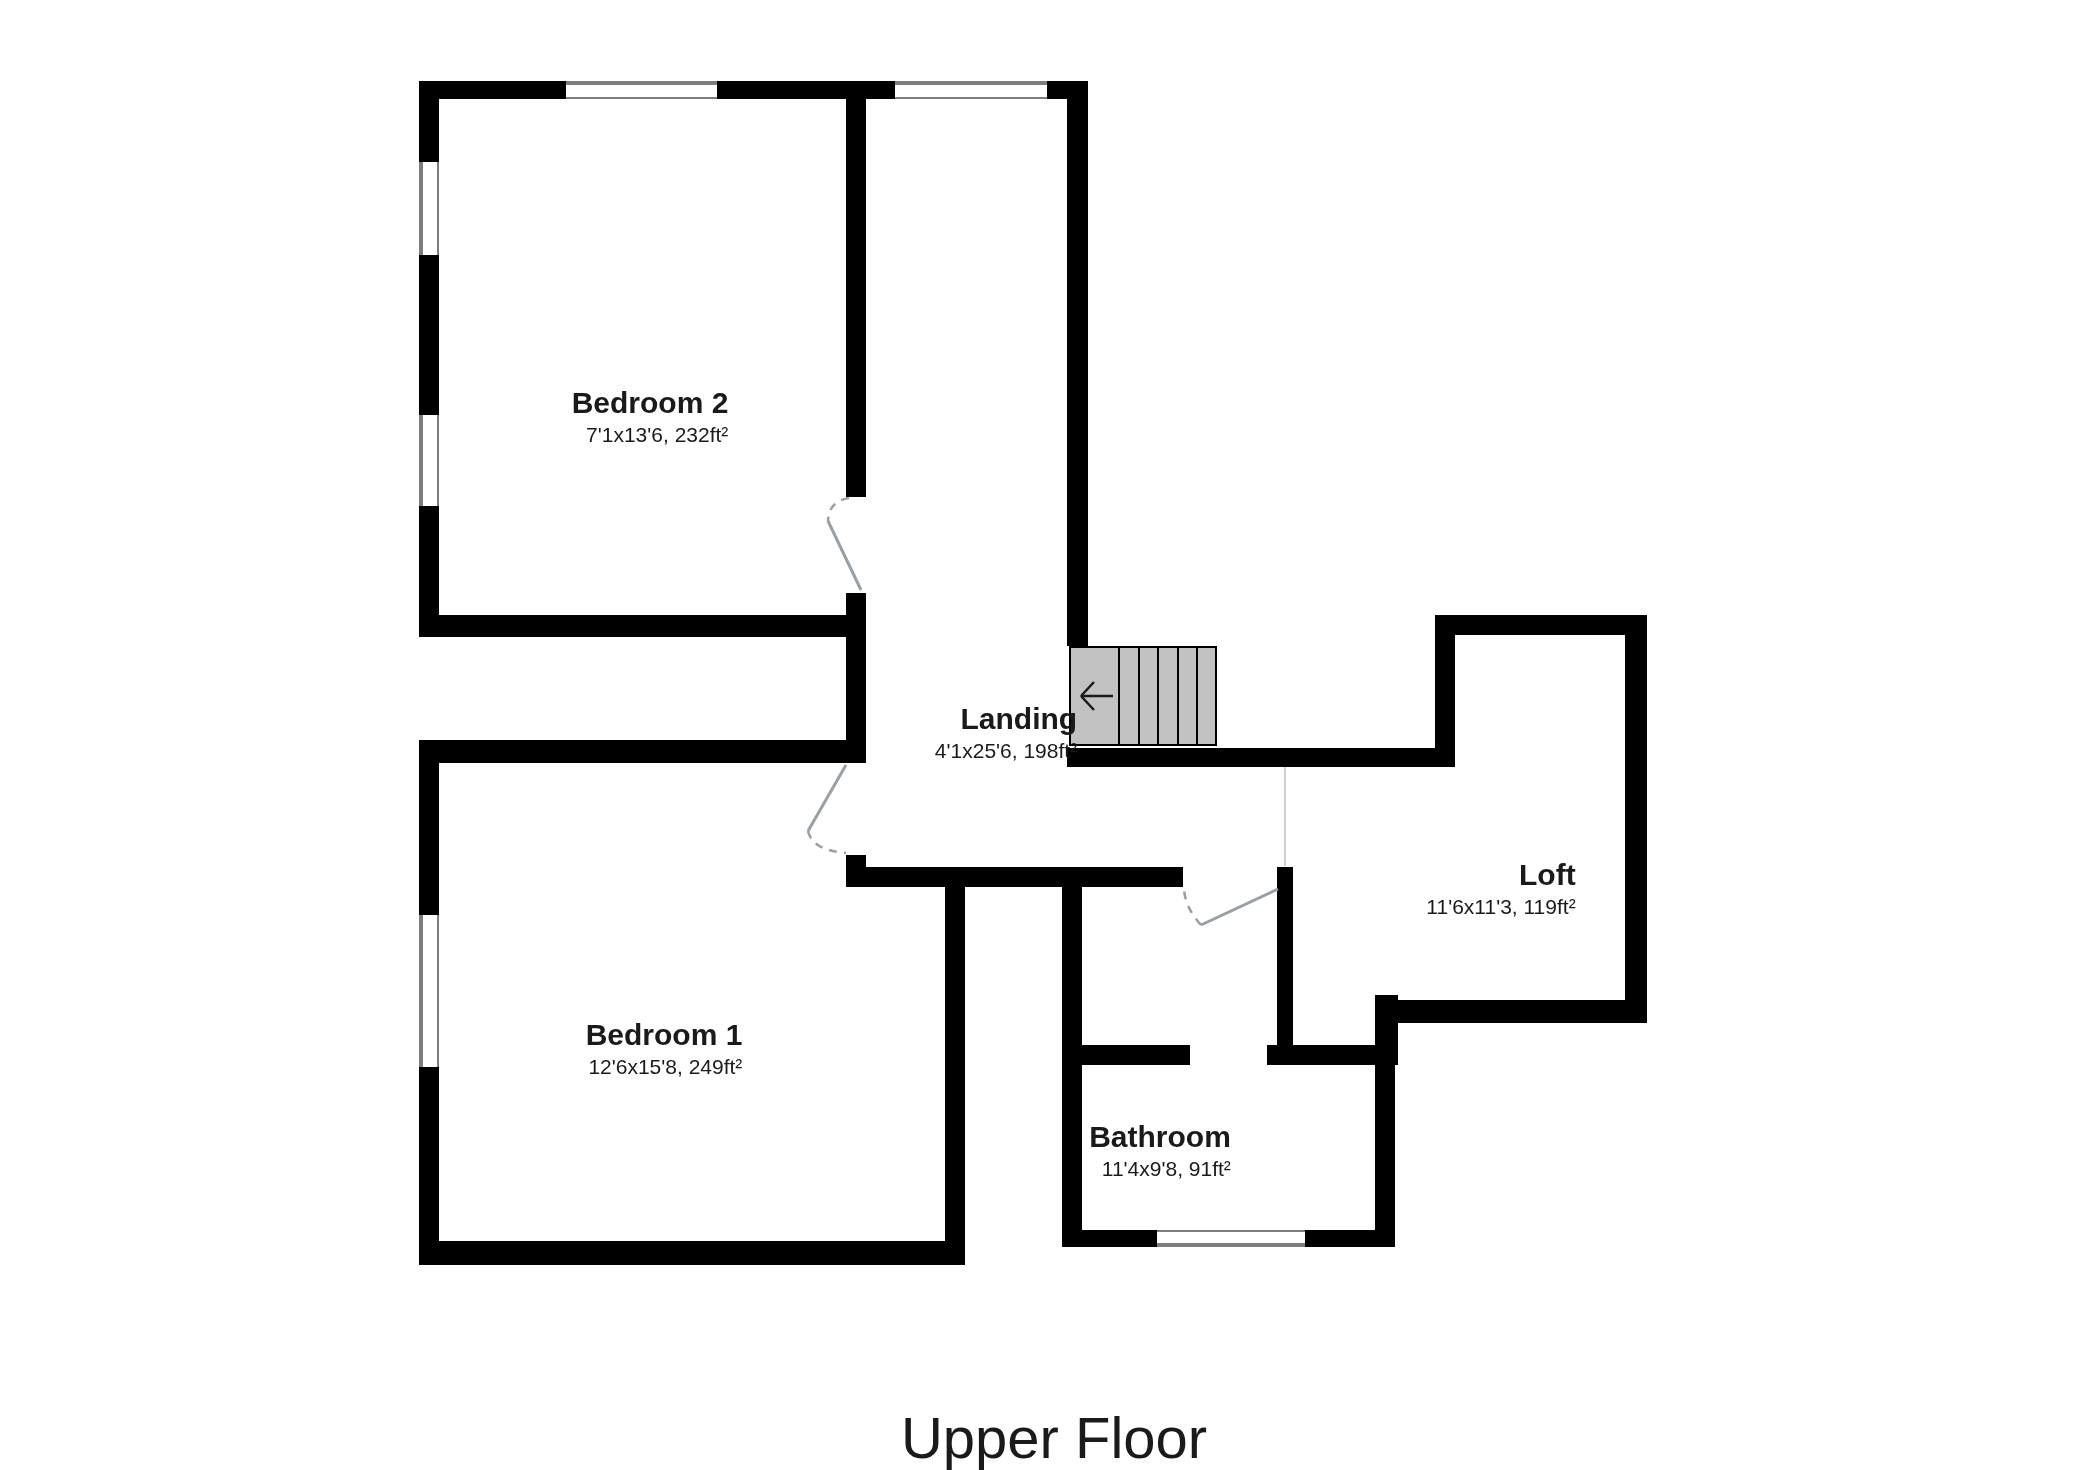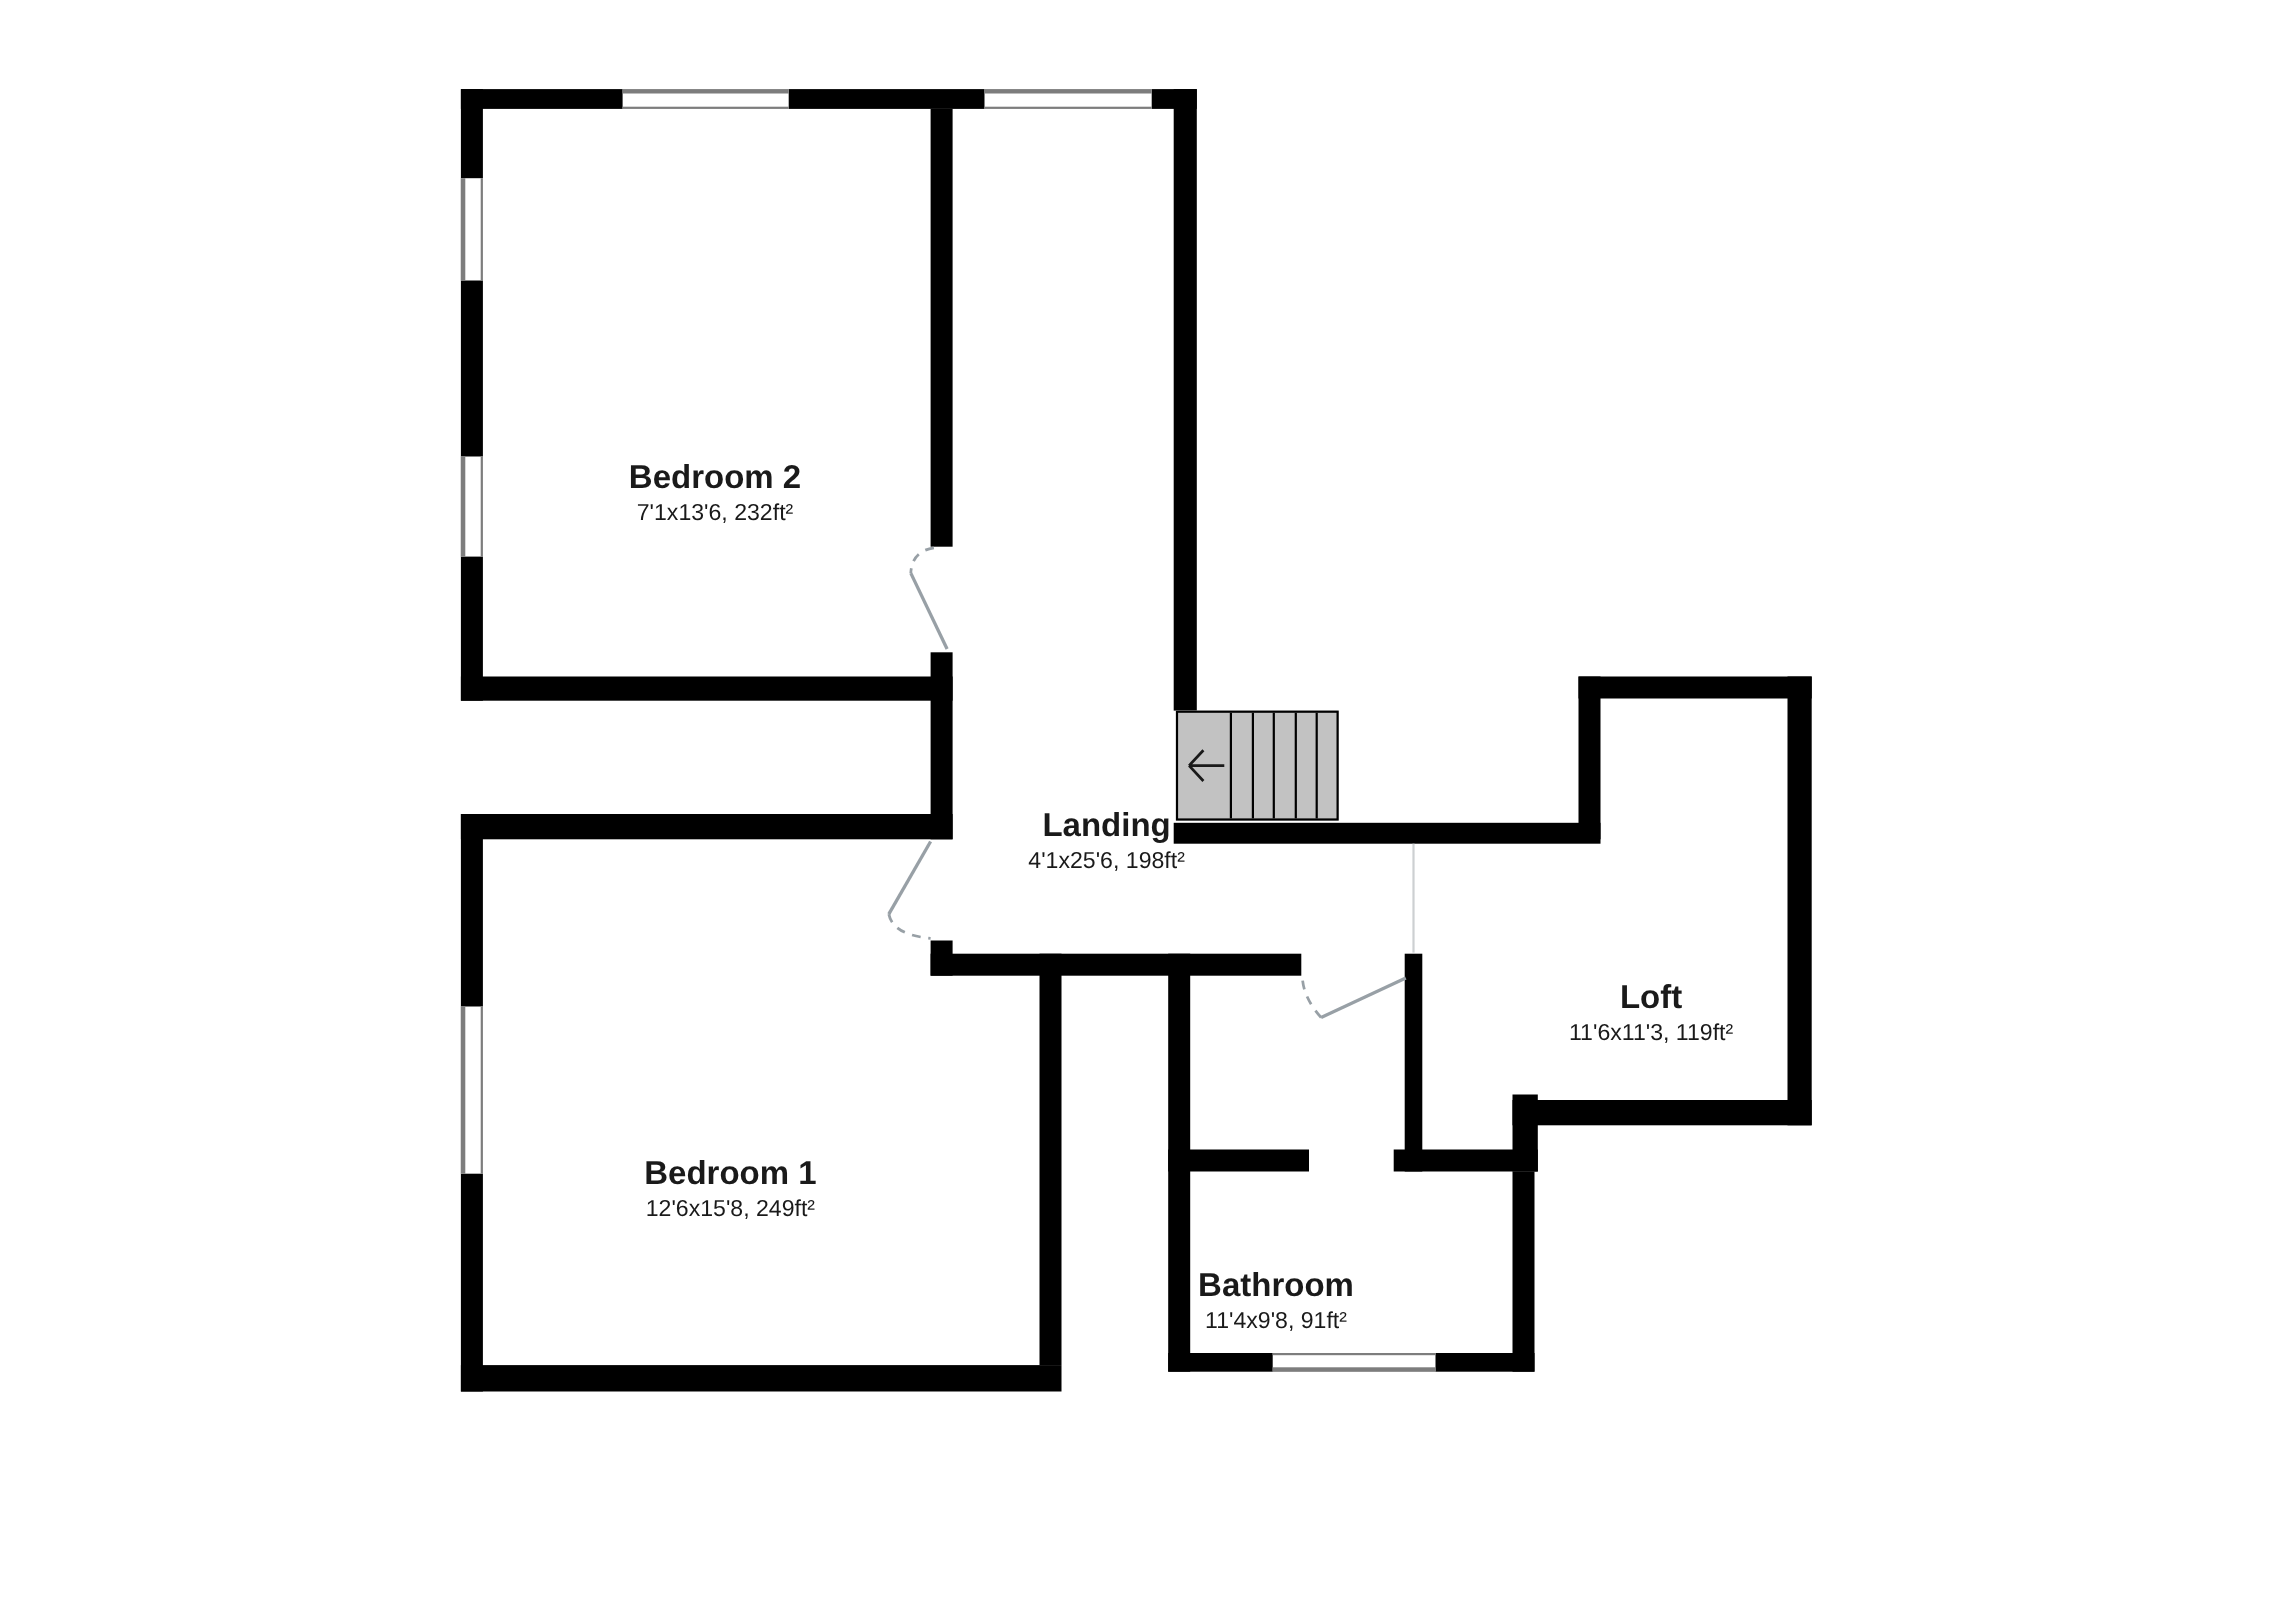--- a/index.html
+++ b/index.html
@@ -7,21 +7,21 @@
         font-family:"Liberation Sans", sans-serif;color:#1a1a1a;}
   .wall{position:absolute;background:var(--wall,#000);}
   .win{position:absolute;background:#fff;box-sizing:border-box;}
   .win.h{border-top:4px solid var(--window-frame,#7d7d7d);border-bottom:2px solid var(--window-frame,#7d7d7d);}
   .win.hb{border-bottom:4px solid var(--window-frame,#7d7d7d);border-top:2px solid var(--window-frame,#7d7d7d);}
   .win.v{border-left:4px solid var(--window-frame,#7d7d7d);border-right:2px solid var(--window-frame,#7d7d7d);}
   .stairs{position:absolute;left:1069px;top:646px;width:148px;height:100px;
           background:var(--stair-fill,#c2c2c2);border:2px solid #000;box-sizing:border-box;}
   .tread{position:absolute;top:0;bottom:0;width:2px;background:#000;}
   .overlay{position:absolute;left:0;top:0;width:2080px;height:1470px;}
-  .label{position:absolute;transform:translate(-50%,-50%);text-align:center;white-space:nowrap;margin-top:32px;}
+  .label{position:absolute;transform:translate(-50%,-50%);text-align:right;white-space:nowrap;}
   .label .nm{display:block;font-size:30px;font-weight:bold;line-height:36px;}
   .label .dm{display:block;font-size:21px;line-height:28px;}
   .disclaimer{position:absolute;left:1046px;top:1333px;transform:translate(-50%,-50%);
               font-size:29px;white-space:nowrap;}
   .floor-title{position:absolute;left:1054px;top:1437px;transform:translate(-50%,-50%);
                font-size:58px;white-space:nowrap;}
 </style>
 </head>
 <body>
 
@@ -95,14 +95,15 @@
   </div>
   <div class="label" style="left:1501px;top:889px;">
     <span class="nm">Loft</span>
     <span class="dm">11'6x11'3, 119ft²</span>
   </div>
   <div class="label" style="left:1160px;top:1151px;">
     <span class="nm">Bathroom</span>
     <span class="dm">11'4x9'8, 91ft²</span>
   </div>
 
+  <div class="floor-title">Upper Floor</div>
 
 </div>
 
 </body></html>

